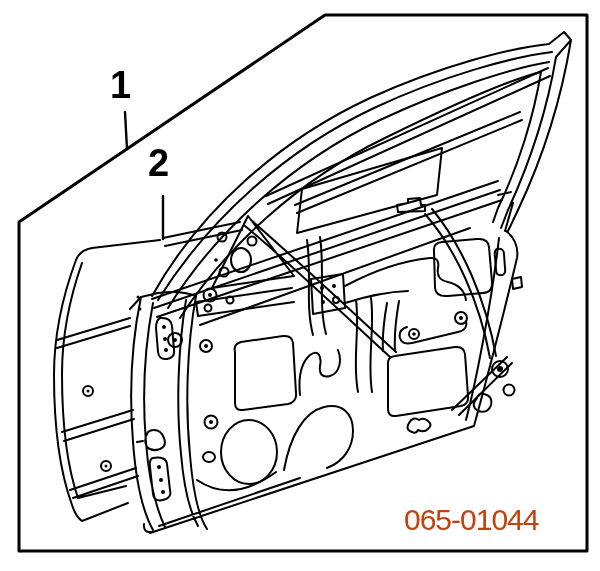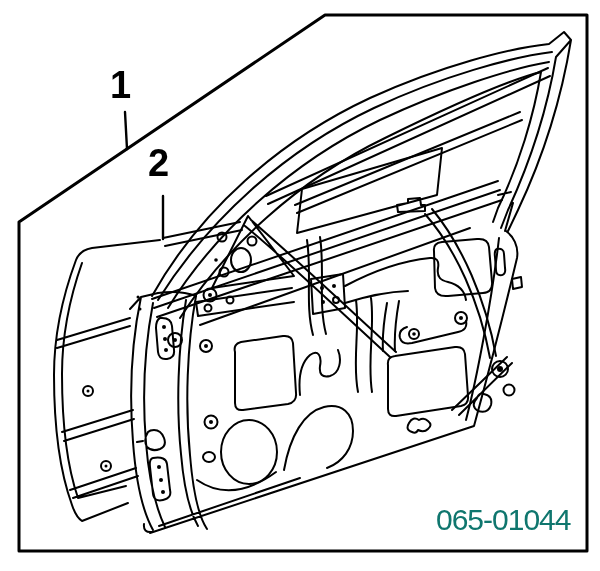--- a/index.html
+++ b/index.html
@@ -2,22 +2,22 @@
 <html><head>
 <meta charset="utf-8">
 <style>
   html,body{margin:0;padding:0;background:#fff;}
   .canvas{position:relative;width:600px;height:571px;background:#ffffff;overflow:hidden;
           font-family:"Liberation Sans", sans-serif;}
   .art{position:absolute;left:0;top:0;}
   .callout{position:absolute;font-weight:bold;font-size:38px;line-height:1;color:#000;}
   .callout-1{left:110px;top:66px;}
   .callout-2{left:148px;top:144px;}
-  .part-number{position:absolute;left:436px;top:505px;font-size:30px;letter-spacing:-1px;
-               line-height:1;color:#0f766e;}
+  .part-number{position:absolute;left:404px;top:505px;font-size:30px;letter-spacing:-1px;
+               line-height:1;color:#c2410c;}
   svg *{fill:none;stroke:#000;stroke-width:2;stroke-linecap:round;stroke-linejoin:round;}
   svg .frame{stroke-width:3;}
   svg .leader{stroke-width:2.4;}
   svg .fill-dot{fill:#000;stroke:none;}
 </style>
 </head>
 <body>
 
 <div class="canvas">
 

